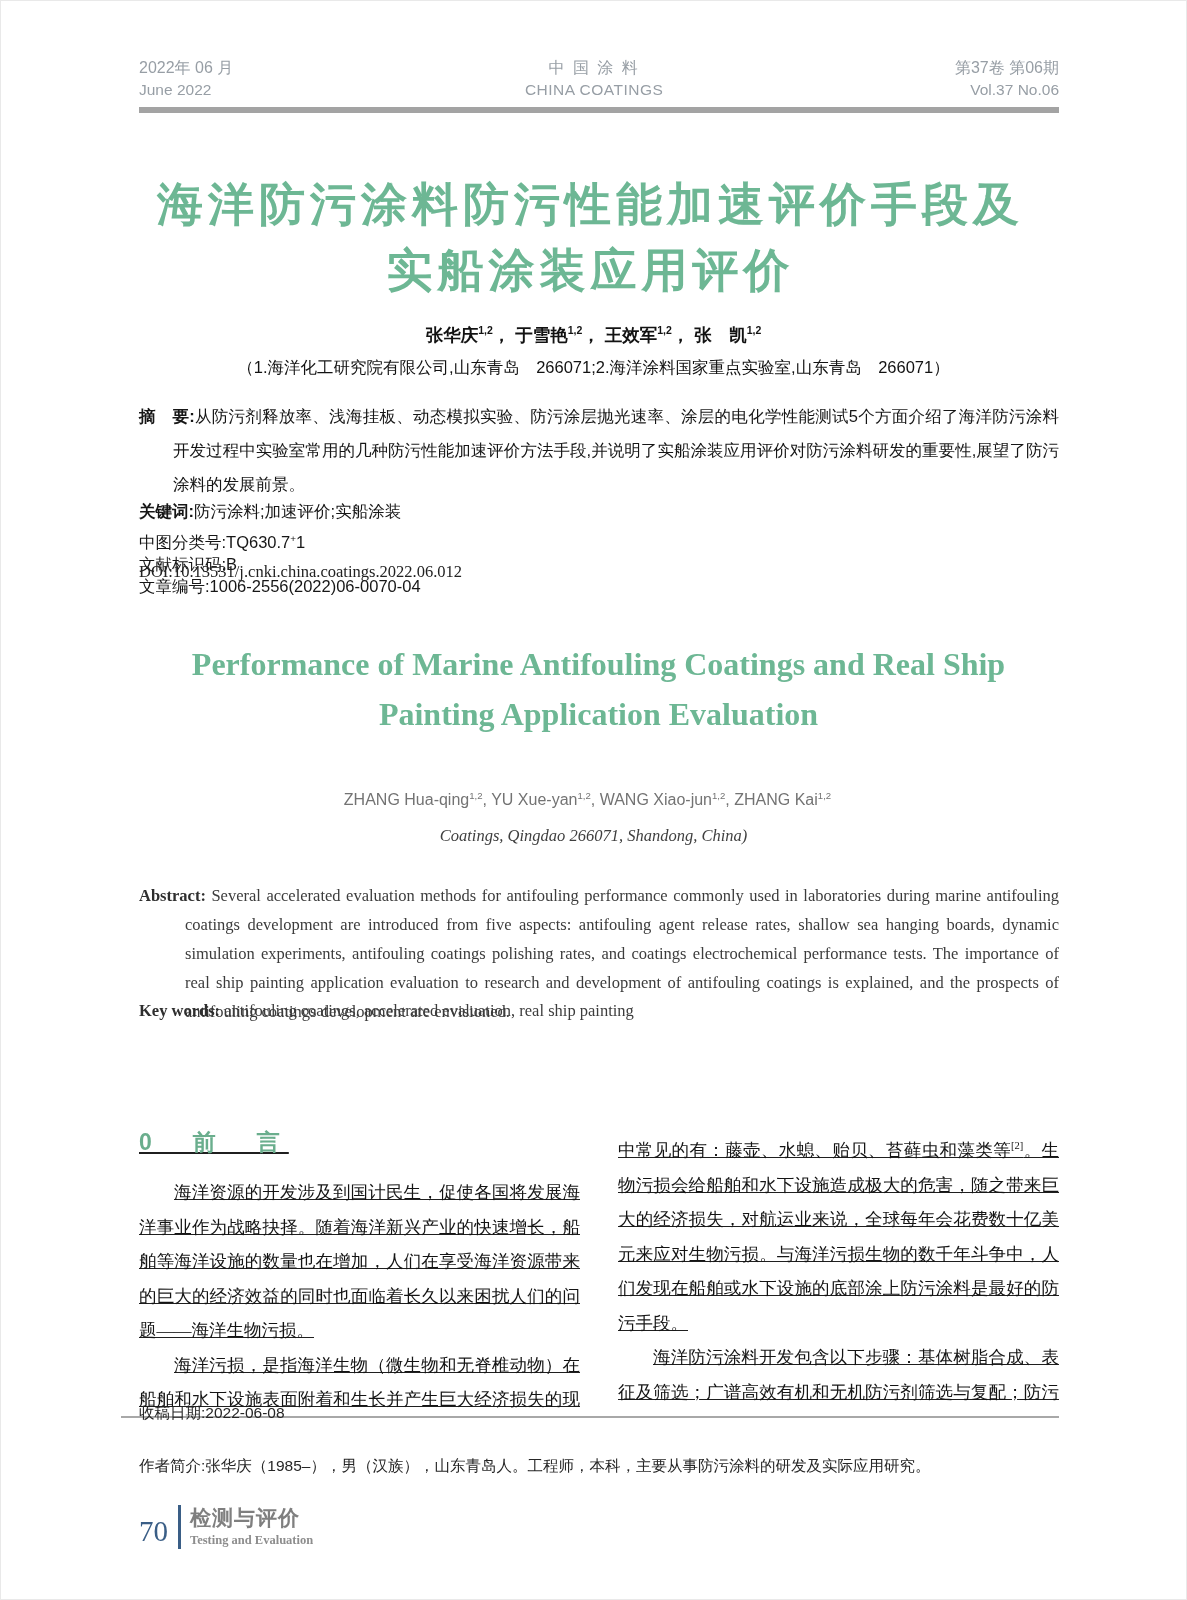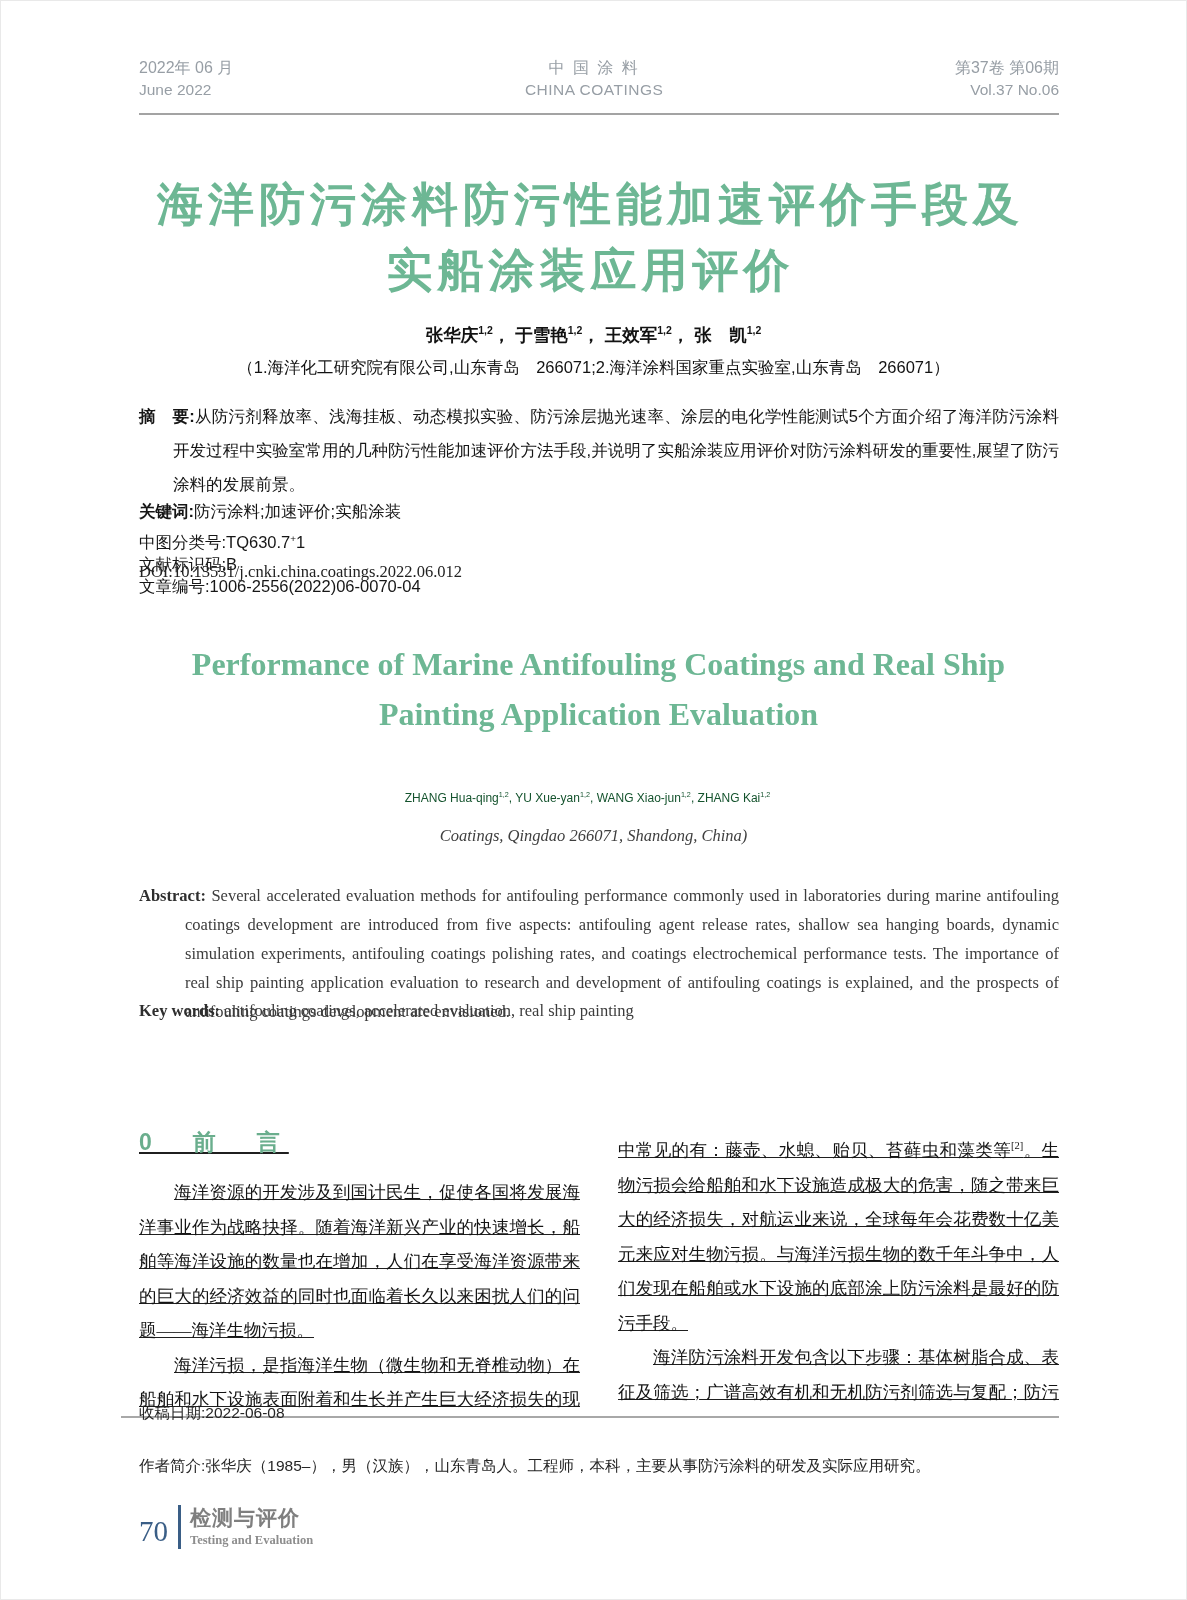--- a/index.html
+++ b/index.html
@@ -11,22 +11,22 @@
     border:1px solid #e9e9e9;
     box-sizing:border-box;
     overflow:hidden;
     font-family:"Liberation Sans", sans-serif;
     color:#1f1f1f;
   }
   
   .jheader{
     position:absolute;top:56px;left:138px;right:127px;
     color:#979ea5;
-    border-bottom:2px solid #a3a3a3;
-    padding-bottom:12px;
+    border-bottom:6px solid #a3a3a3;
+    padding-bottom:6px;
     display:flex;justify-content:space-between;align-items:flex-end;
   }
   .jheader .col{line-height:22px;font-size:16px;}
   .jheader .col .en{font-size:15.5px;}
   .jheader .c-left{text-align:left;}
   .jheader .c-center{text-align:center;letter-spacing:2px;}
   .jheader .c-center .en{letter-spacing:0.5px;}
   .jheader .c-right{text-align:right;}
   
   .title-cn{
@@ -71,21 +71,21 @@
   }
   
   .title-en{
     position:absolute;top:638px;left:80px;right:70px;
     text-align:center;color:#6db794;
     font-family:"Liberation Serif","DejaVu Serif",serif;
     font-size:32px;font-weight:bold;line-height:50px;
   }
   .authors-en{
     position:absolute;top:790px;left:0;right:12px;
-    text-align:center;font-size:12px;color:#14532d;
+    text-align:center;font-size:16px;color:#737373;
   }
   .affil-en{
     position:absolute;top:820px;left:0;right:0;
     text-align:center;
     font-family:"Liberation Serif","DejaVu Serif",serif;
     font-style:italic;font-size:16.5px;line-height:30px;color:#3f3f3f;
   }
   
   .abs-en{
     position:absolute;top:880px;left:138px;right:127px;

